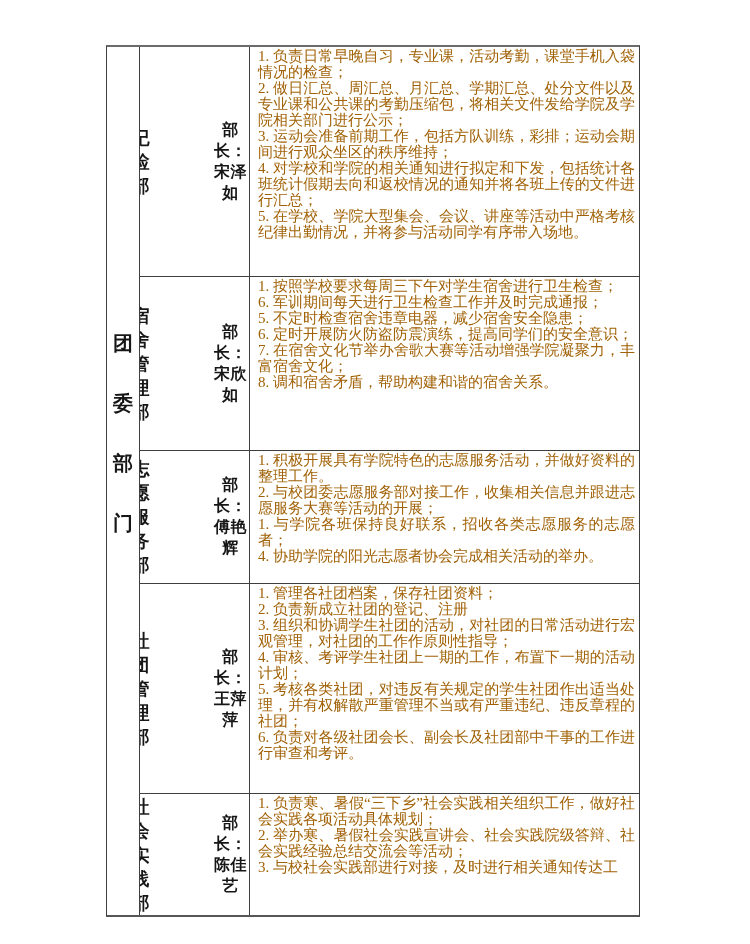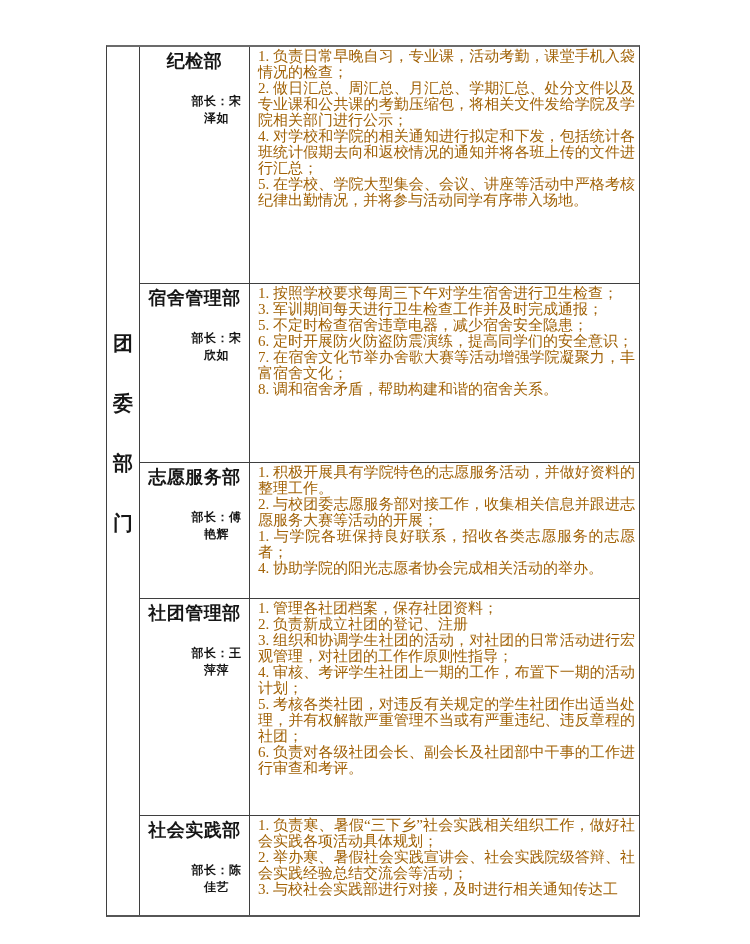--- a/index.html
+++ b/index.html
@@ -52,31 +52,30 @@
   .row.r1 { height: 237px; }
   .row.r2 { height: 179px; }
   .row.r3 { height: 136px; }
   .row.r4 { height: 217px; }
   .row.r5 { flex: 1 1 auto; }
   .dept-cell {
     width: 110px;
     flex: 0 0 110px;
     border-right: 1px solid #3f3f3f;
     display: flex;
-    flex-direction: column;
     align-items: center;
-    justify-content: flex-start;
+    justify-content: flex-end;
     gap: 20px;
     text-align: center;
     font-family: Liberation Sans, sans-serif;
     color: #161616;
     padding: 2px;
   }
   .dept-name { font-size: 18px; font-weight: 700; letter-spacing: 0.5px; }
-  .dept-director { font-size: 12px; font-weight: 600; letter-spacing: 0.5px; margin-left: 44px; }
+  .dept-director { font-size: 16px; font-weight: 600; letter-spacing: 0.5px; margin-left: 44px; }
   .duties-cell {
     flex: 1 1 auto;
     padding: 1px 4px 0 8px;
     overflow: hidden;
   }
   .duty {
     font-size: 15px;
     line-height: 16px;
     text-align: justify;
     color: #a16207;
@@ -100,33 +99,34 @@
     <div class="rows">
 
       <div class="row r1">
         <div class="dept-cell">
           <div class="dept-name">纪检部</div>
           <div class="dept-director">部长：宋泽如</div>
         </div>
         <div class="duties-cell">
             <div class="duty">1. 负责日常早晚自习，专业课，活动考勤，课堂手机入袋情况的检查；</div>
             <div class="duty">2. 做日汇总、周汇总、月汇总、学期汇总、处分文件以及专业课和公共课的考勤压缩包，将相关文件发给学院及学院相关部门进行公示；</div>
+            <div class="duty">3. 运动会准备前期工作，包括方队训练，彩排；运动会期间进行观众坐区的秩序维持；</div>
             <div class="duty">4. 对学校和学院的相关通知进行拟定和下发，包括统计各班统计假期去向和返校情况的通知并将各班上传的文件进行汇总；</div>
             <div class="duty">5. 在学校、学院大型集会、会议、讲座等活动中严格考核纪律出勤情况，并将参与活动同学有序带入场地。</div>
           </div>
       </div>
 
       <div class="row r2">
         <div class="dept-cell">
           <div class="dept-name">宿舍管理部</div>
           <div class="dept-director">部长：宋欣如</div>
         </div>
         <div class="duties-cell">
             <div class="duty">1. 按照学校要求每周三下午对学生宿舍进行卫生检查；</div>
-            <div class="duty">3. 军训期间每天进行卫生检查工作并及时完成通报；</div>
+            <div class="duty">6. 军训期间每天进行卫生检查工作并及时完成通报；</div>
             <div class="duty">5. 不定时检查宿舍违章电器，减少宿舍安全隐患；</div>
             <div class="duty">6. 定时开展防火防盗防震演练，提高同学们的安全意识；</div>
             <div class="duty">7. 在宿舍文化节举办舍歌大赛等活动增强学院凝聚力，丰富宿舍文化；</div>
             <div class="duty">8. 调和宿舍矛盾，帮助构建和谐的宿舍关系。</div>
           </div>
       </div>
 
       <div class="row r3">
         <div class="dept-cell">
           <div class="dept-name">志愿服务部</div>

